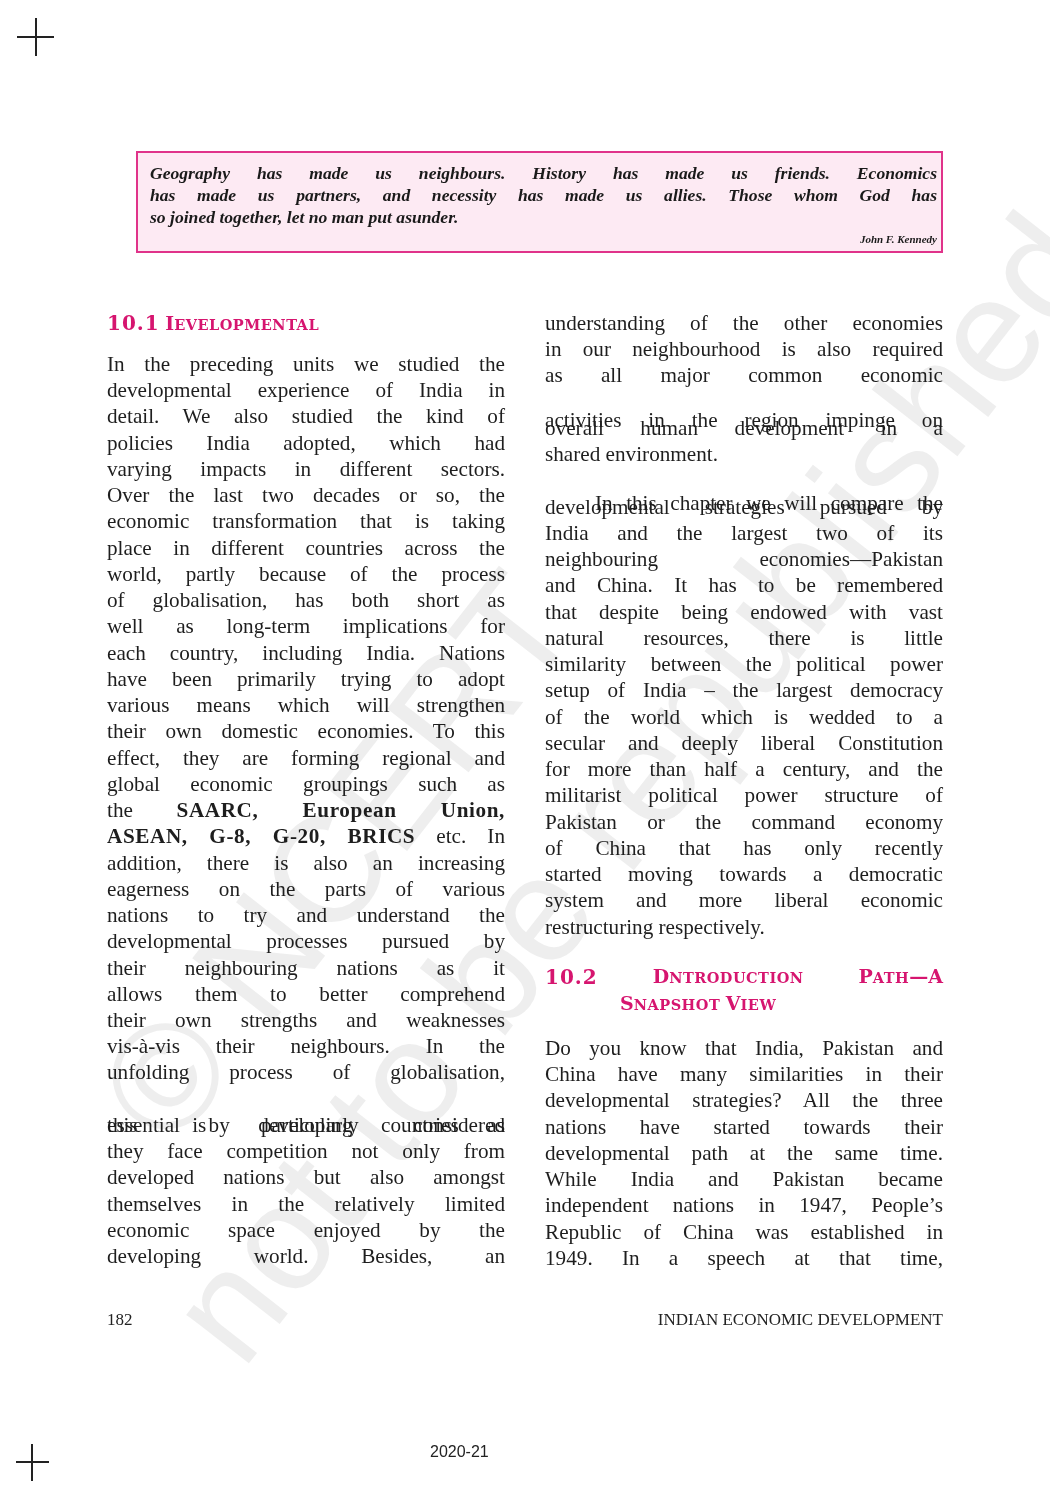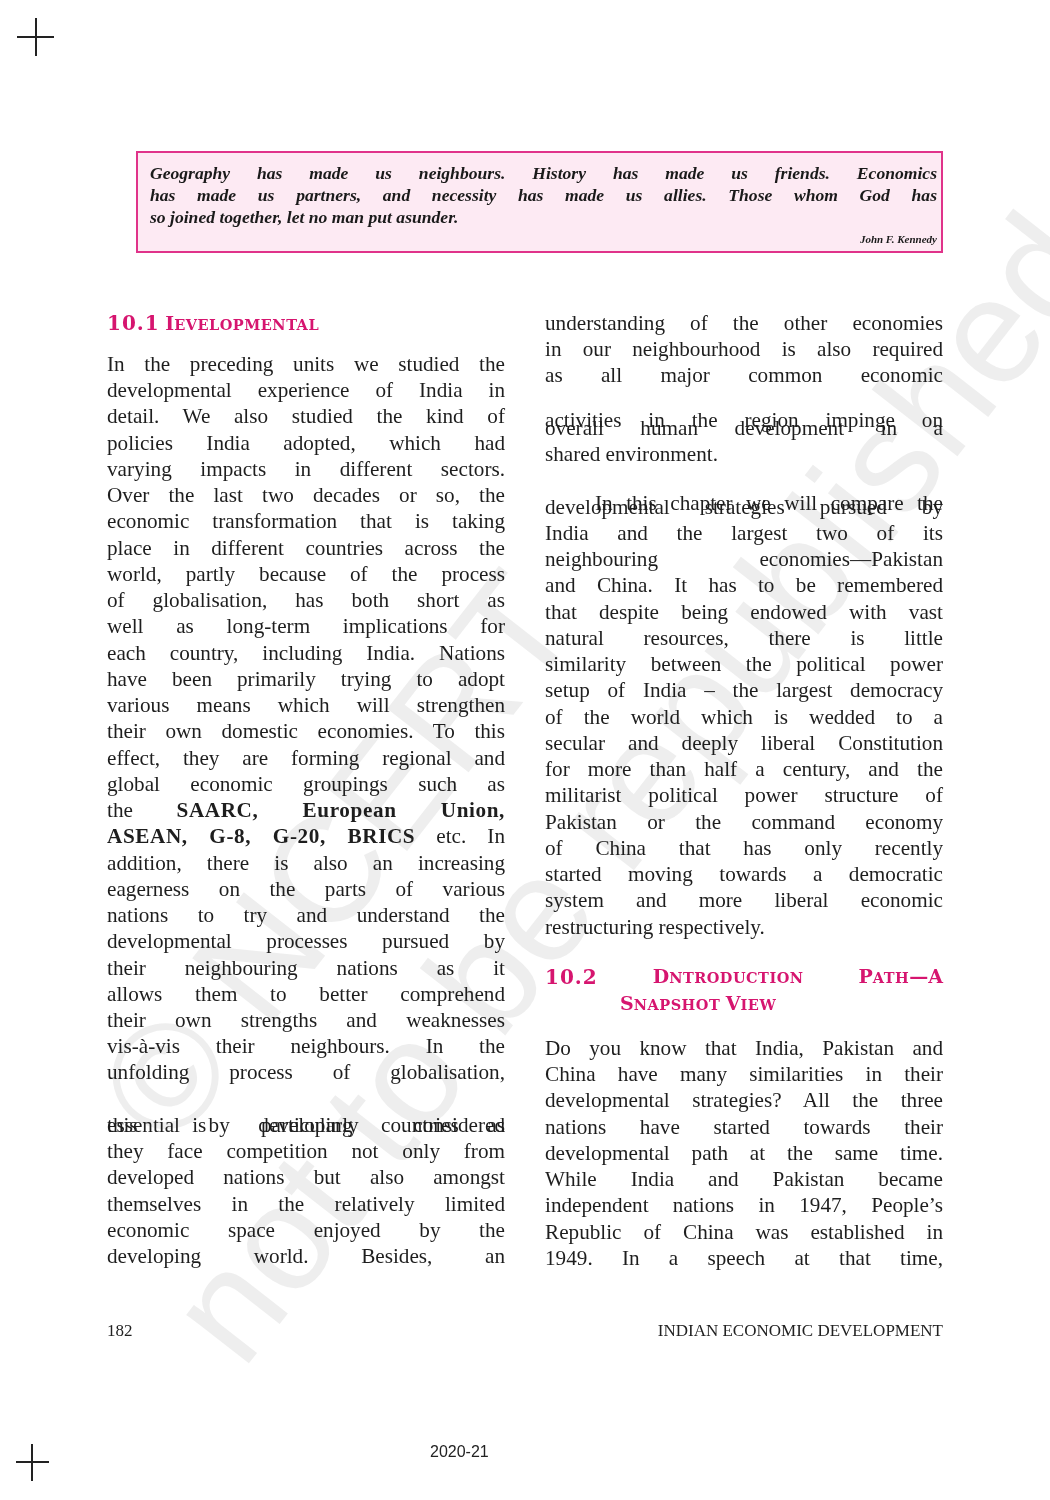--- a/index.html
+++ b/index.html
@@ -24,21 +24,21 @@
   .line.last { text-align-last: left; }
   .line.indent { padding-left: 50px; box-sizing: border-box; margin-top: 23px; }
   .line b { font-weight: bold; letter-spacing: 0.6px; }
 
   .sec-heading { position: absolute; color: #d6156f; font-weight: bold; white-space: nowrap;
                  font-family: "DejaVu Serif", "Liberation Serif", serif; }
   .sec-num { font-size: 20px; letter-spacing: 1px; }
   .sc-big { font-size: 19px; }
   .sc-small { font-size: 14.5px; letter-spacing: 0.5px; }
 
-  .footer-text { position: absolute; font-size: 17px; color: #222; white-space: nowrap; margin-top: 11px; }
+  .footer-text { position: absolute; font-size: 17px; color: #222; white-space: nowrap; }
   .year { position: absolute; left: 430px; top: 1443px; font-family: "Liberation Sans", sans-serif;
           font-size: 16px; color: #222; }
 
   .watermark { position: absolute; color: rgba(150,150,150,0.16); font-family: "Liberation Sans", sans-serif;
                font-size: 150px; white-space: nowrap; transform-origin: left bottom; pointer-events: none; }
 </style>
 </head>
 <body>
 
 <div class="crop" style="left:17px; top:36px; width:37px; height:2px;"></div>

